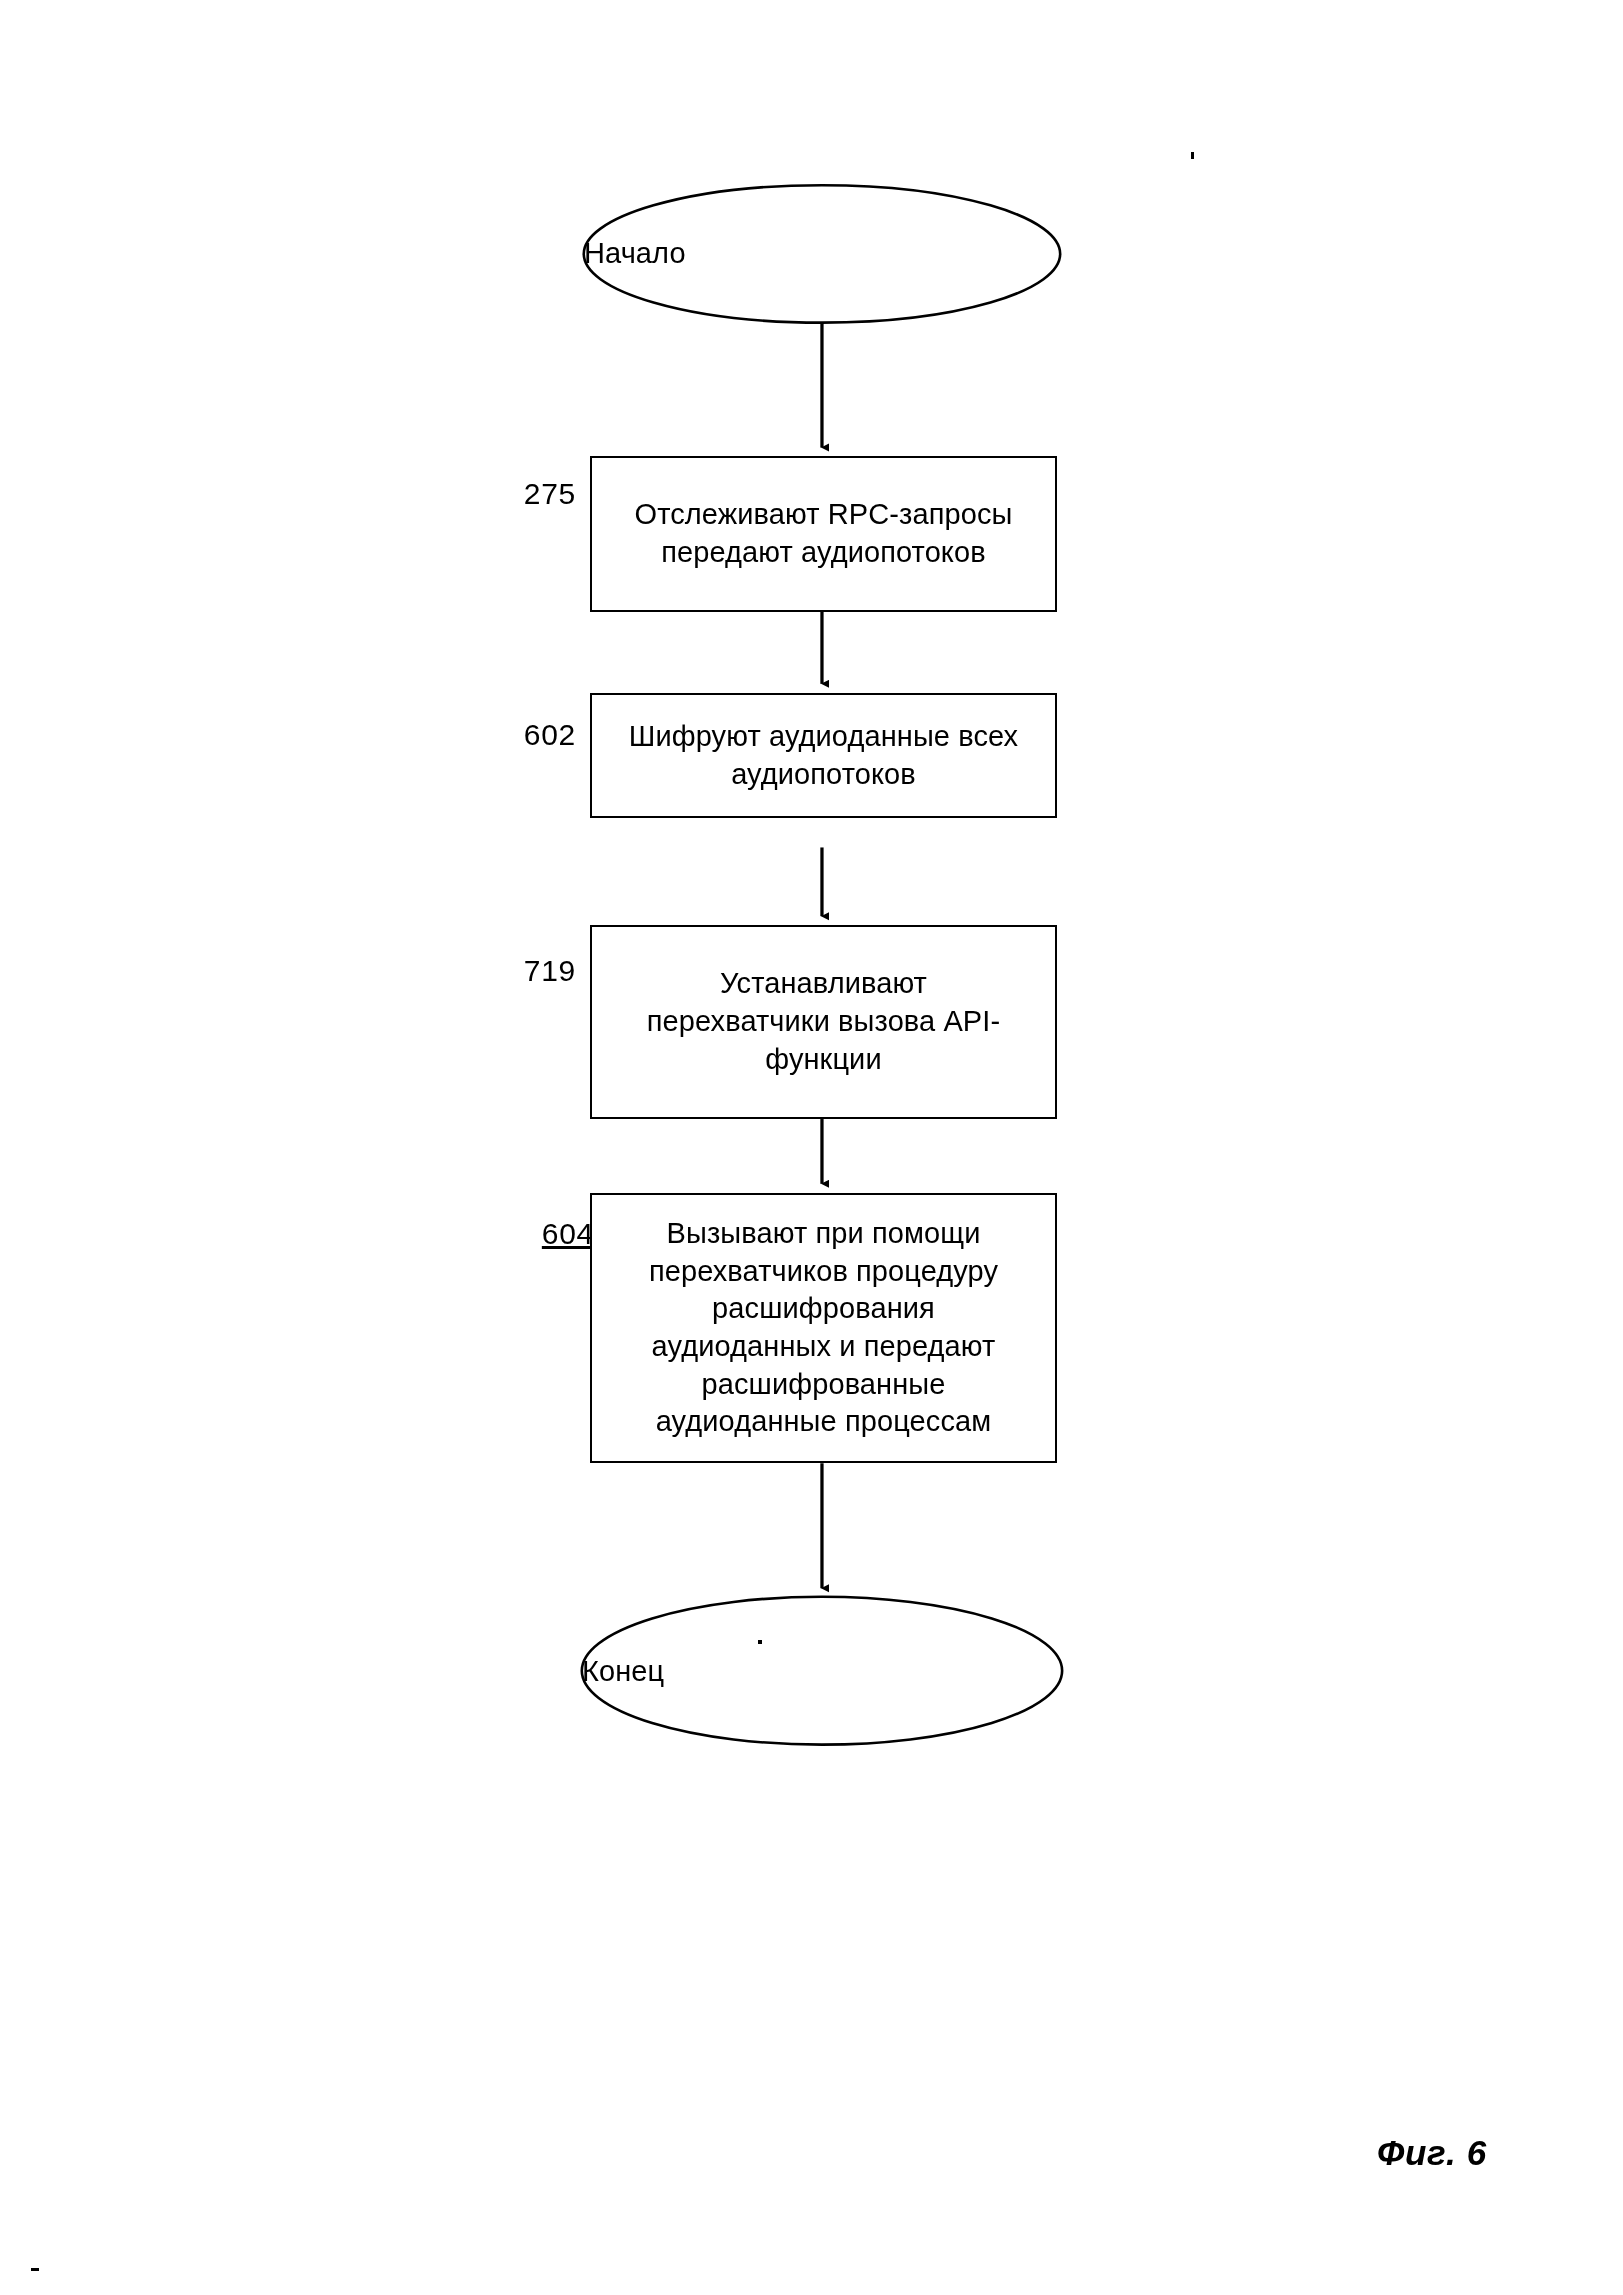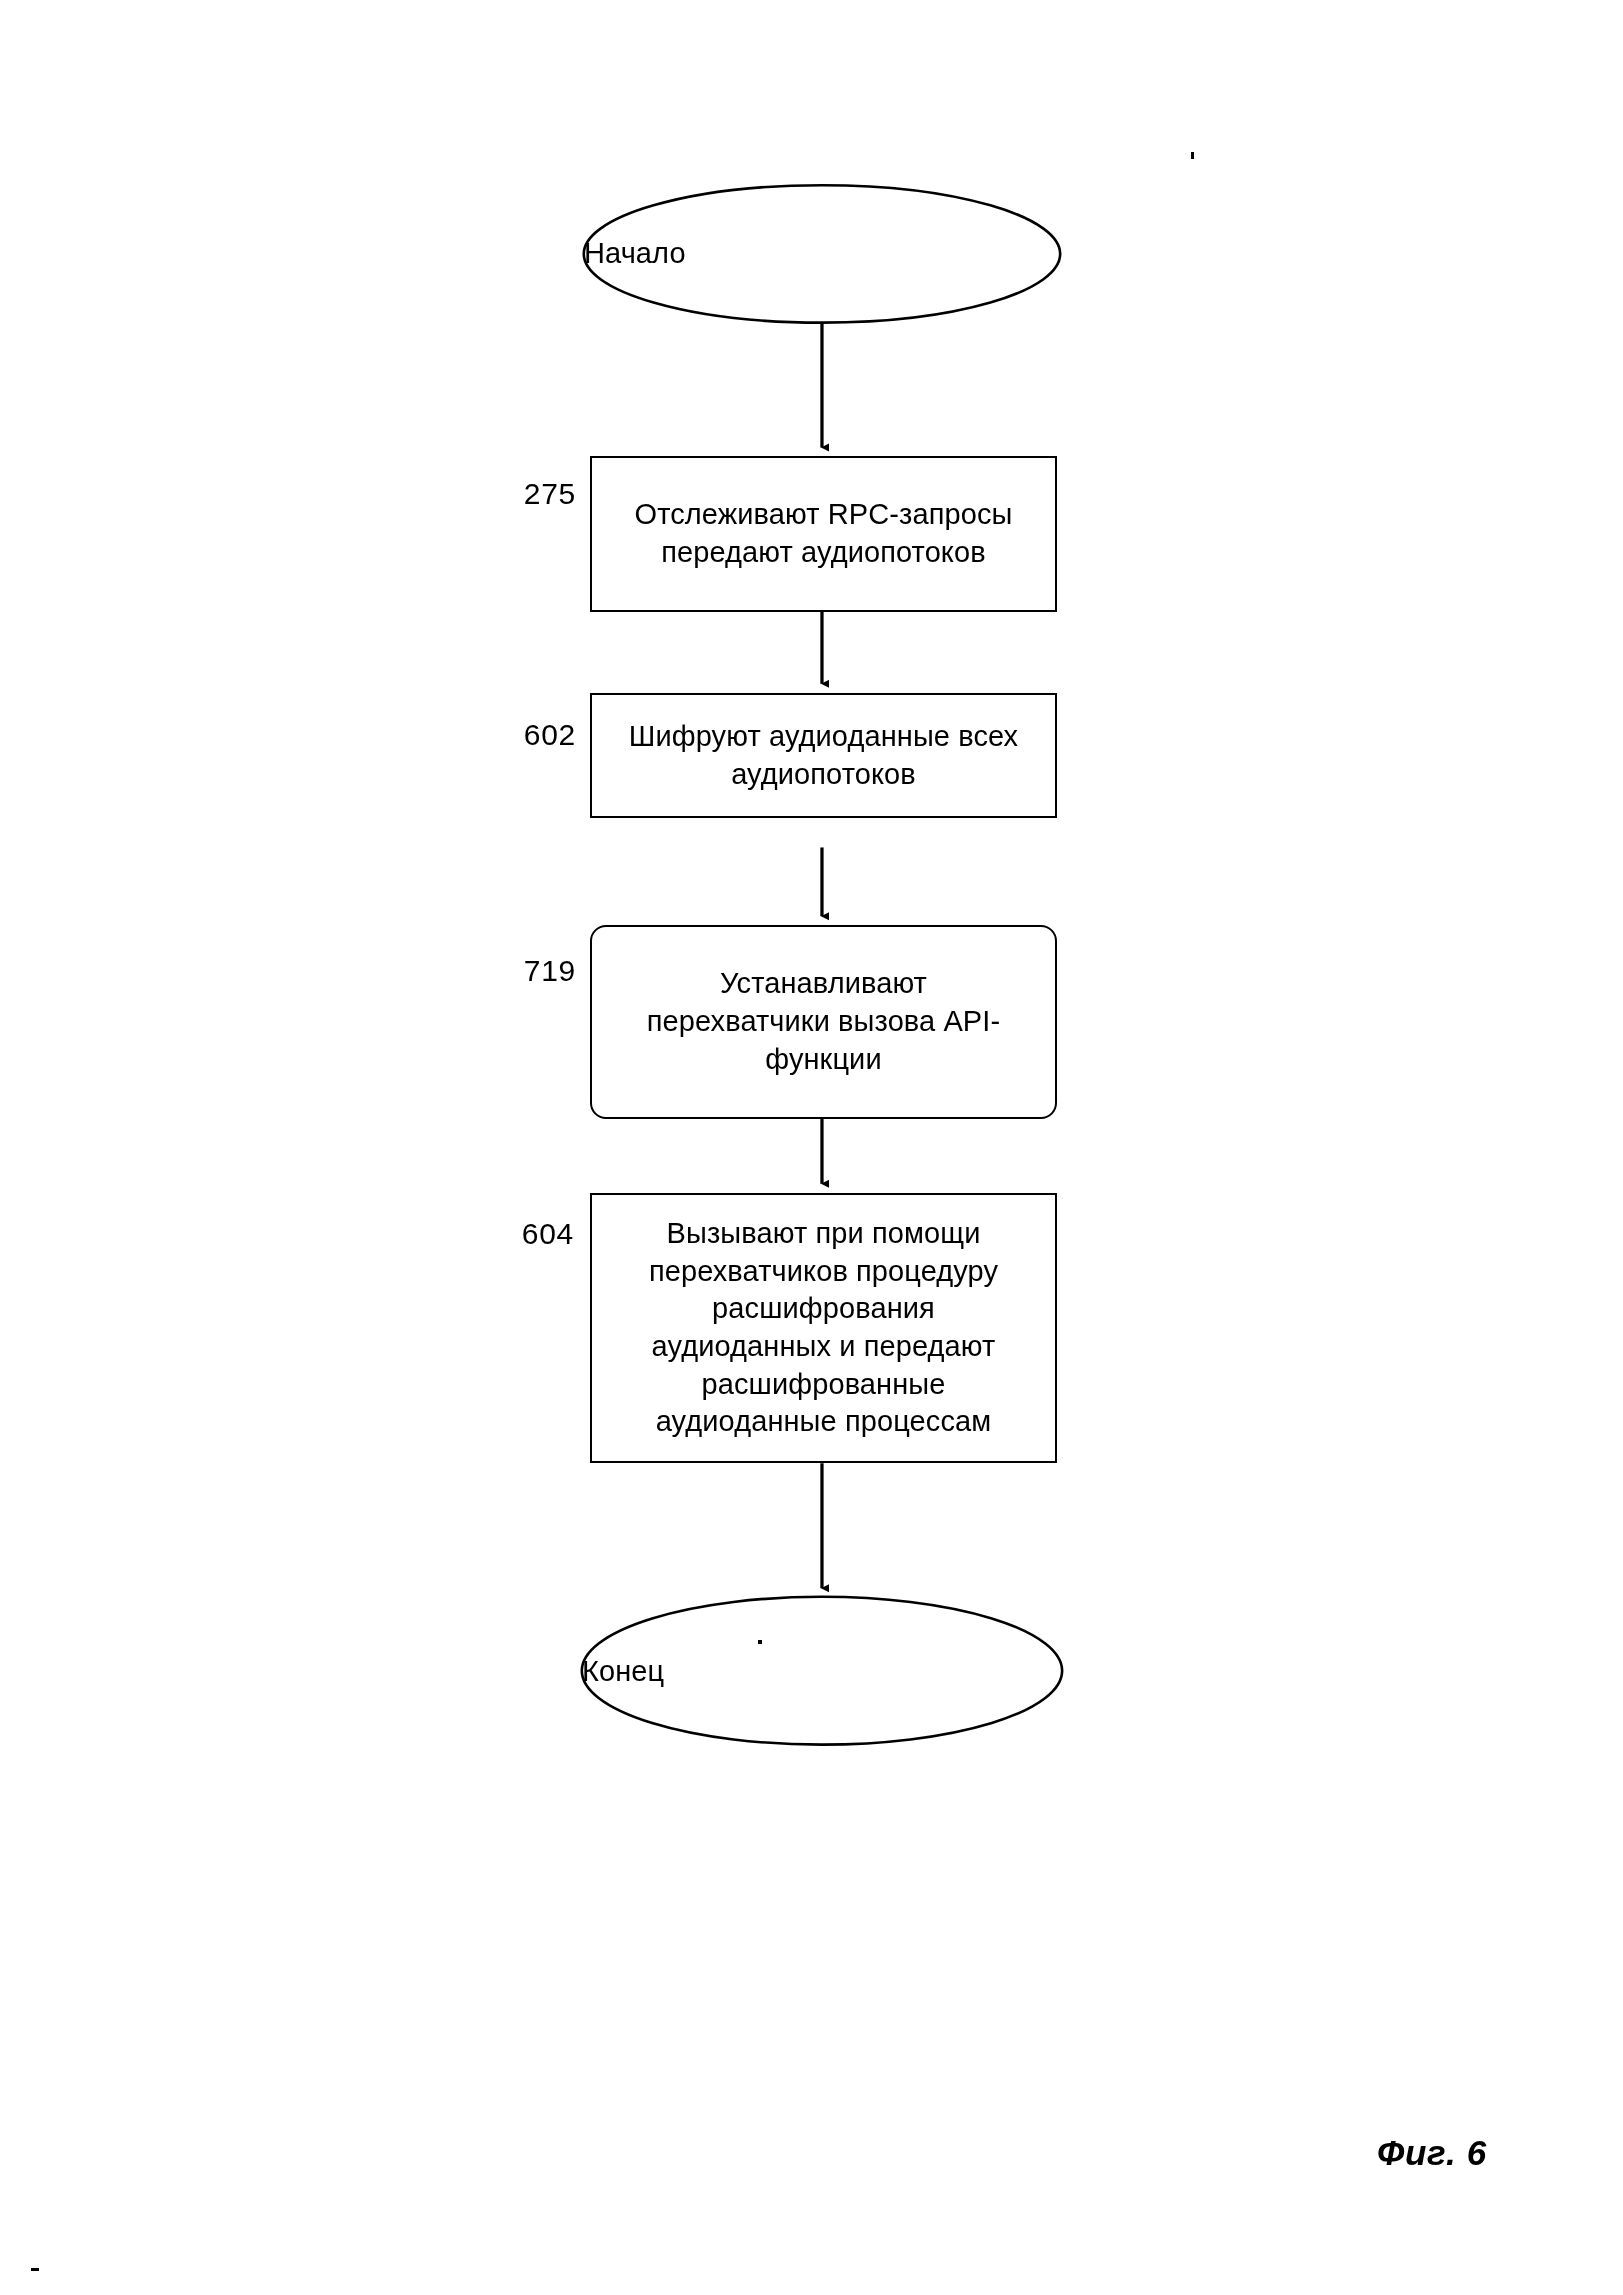--- a/index.html
+++ b/index.html
@@ -135,27 +135,27 @@
     <span>602</span>
   </div>
   <div class="proc-box" style="left:590px; top:693px; width:467px; height:125px;">
     <div class="proc-text">Шифруют аудиоданные всех
 аудиопотоков</div>
   </div>
 
   <div class="step-num" style="left:458px; top:956px; width:118px;">
     <span>719</span>
   </div>
-  <div class="proc-box" style="left:590px; top:925px; width:467px; height:194px;border-radius:16px;">
+  <div class="proc-box" style="left:590px; top:925px; width:467px; height:194px;">
     <div class="proc-text">Устанавливают
 перехватчики вызова API-
 функции</div>
   </div>
 
-  <div class="step-num" style="left:456px; top:1219px; width:118px;">
+  <div class="step-num" style="left:476px; top:1219px; width:118px;text-decoration:underline;">
     <span>604</span>
   </div>
   <div class="proc-box" style="left:590px; top:1193px; width:467px; height:270px;">
     <div class="proc-text">Вызывают при помощи
 перехватчиков процедуру
 расшифрования
 аудиоданных и передают
 расшифрованные
 аудиоданные процессам</div>
   </div>

